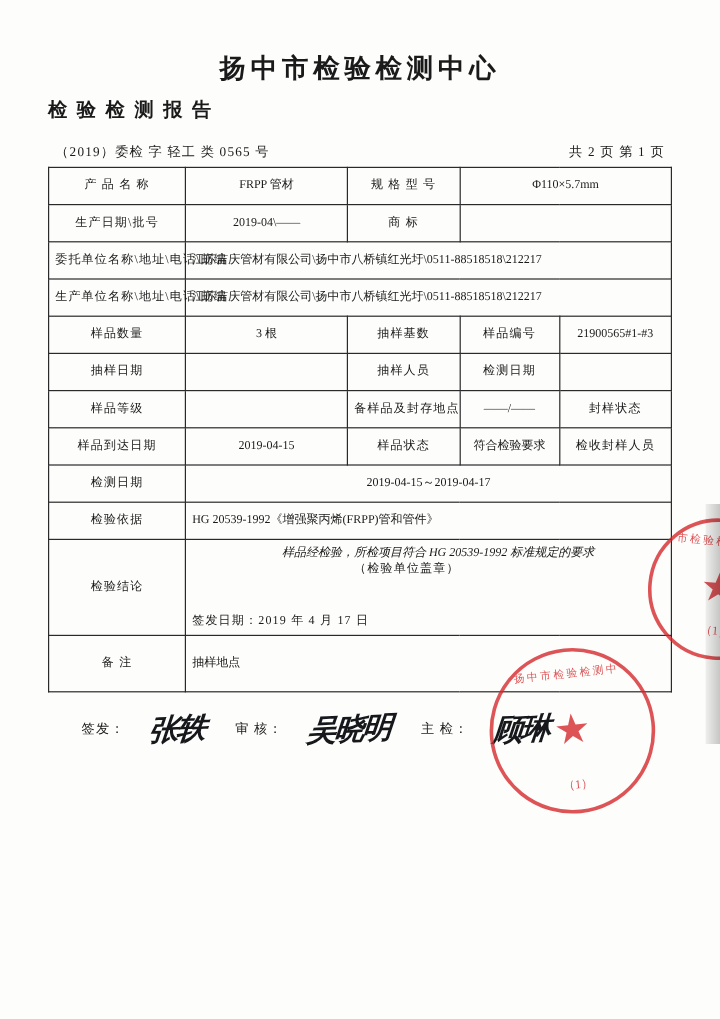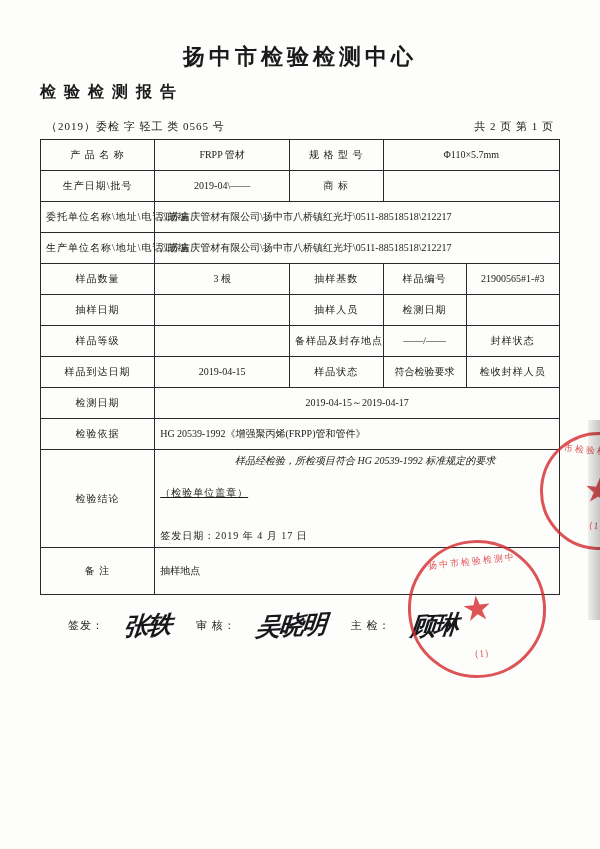--- a/index.html
+++ b/index.html
@@ -82,26 +82,24 @@
     font-style: italic;
   }
   .sign-date {
     text-align: left;
     padding-right: 26px;
     font-size: 10px;
     margin-top: 30px;
     letter-spacing: 1px;
   }
   .seal-label {
-    text-align: left;
+    text-align: center;
     padding-right: 36px;
     font-size: 10px;
-    margin-top: 18px;
-    letter-spacing: 1px;
-    text-decoration: underline;
+    letter-spacing: 1px;
   }
   .signature-row {
     display: flex;
     align-items: center;
     margin-top: 14px;
     padding-left: 28px;
     font-size: 11px;
     letter-spacing: 1px;
     gap: 10px;
   }

